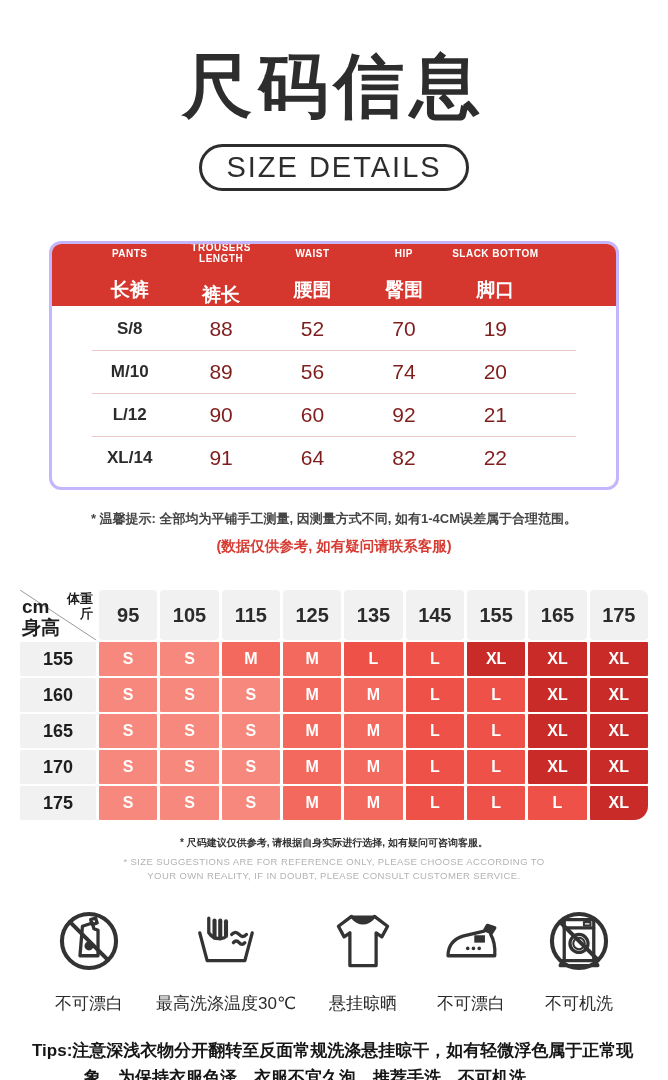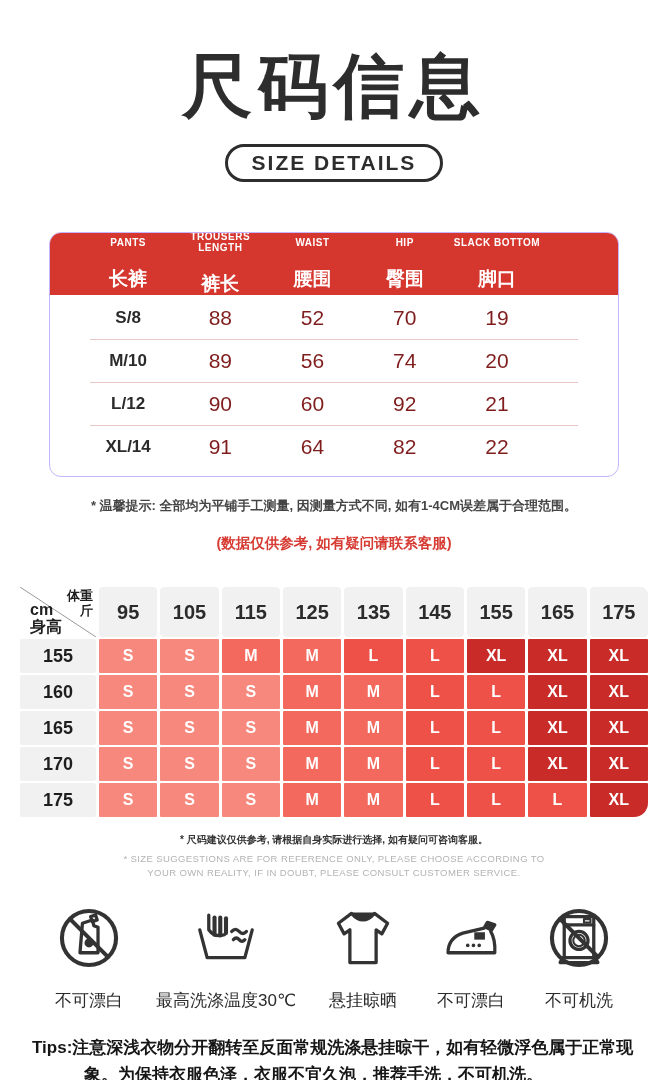--- a/index.html
+++ b/index.html
@@ -9,54 +9,54 @@
     font-family:"Liberation Sans","DejaVu Sans",sans-serif; color:#2d2d2d;
   }
   
   .title-cn {
     margin-top:40px; text-align:center;
     font-size:70px; font-weight:900; letter-spacing:6px; color:#2d2d2d;
   }
   .pill-wrap { text-align:center; margin-top:10px; }
   .pill {
     display:inline-block; border:3px solid #2d2d2d; border-radius:28px;
-    padding:4px 24px; font-size:21px; font-weight:700; letter-spacing:2px; color:#2d2d2d;
+    padding:4px 24px; font-size:29px; font-weight:400; letter-spacing:2px; color:#2d2d2d;
   }
   
   .card {
     width:570px; margin:50px auto 0;
-    border:1px solid #c4b5fd; border-radius:12px; overflow:hidden; background:#fff;
+    border:3px solid #c4b5fd; border-radius:12px; overflow:hidden; background:#fff;
   }
   .card-head {
     background:#d5372f; height:62px; display:flex; align-items:center;
     padding-left:32px; padding-right:75px; color:#fff;
   }
   .hcol { flex:1; text-align:center; }
   .hcol .en { font-size:10px; letter-spacing:.5px; font-weight:600; }
   .hcol .cn { font-size:19px; font-weight:700; margin-top:18px; }
   .card-body { padding:2px 0 8px; }
   .prow {
     display:flex; align-items:center; height:42px;
     padding-left:32px; padding-right:75px;
   }
   .prow .cell { flex:1; text-align:center; font-size:21px; color:#7f1d1d; }
   .prow .cell.size { color:#2b2b2b; font-weight:700; font-size:17px; }
   .sep { border-top:1px solid #e7c8c5; margin:0 40px; }
   
   .note1 { margin-top:20px; text-align:center; font-size:13px; font-weight:700; color:#454545; }
-  .note2 { margin-top:19px; text-align:center; font-size:14.5px; font-weight:700; color:#d63c33; }
+  .note2 { margin-top:9px; text-align:center; font-size:14.5px; font-weight:700; color:#d63c33; }
   
   .matrix {
     width:628px; margin:34px auto 0;
     display:grid; grid-template-columns:76px repeat(9,1fr); gap:2px 3px;
   }
   .m-corner { position:relative; height:50px; background:#fff; }
   .m-corner svg { position:absolute; inset:0; width:100%; height:100%; }
   .c-tr { position:absolute; top:2px; right:3px; text-align:right; font-size:13px; font-weight:700; line-height:1.15; color:#1f1f1f; }
-  .c-bl { position:absolute; bottom:1px; left:10px; text-align:left; font-size:16px; font-weight:700; line-height:1.1; color:#1f1f1f; }
+  .c-bl { position:absolute; bottom:1px; left:2px; text-align:left; font-size:19px; font-weight:700; line-height:1.1; color:#1f1f1f; }
   .m-head {
     height:50px; background:#f1f1f2; border-radius:4px;
     display:flex; align-items:center; justify-content:center;
     font-size:20px; font-weight:600; color:#2b2b2b;
   }
   .m-height {
     height:34px; background:#f1f1f2; border-radius:2px;
     display:flex; align-items:center; justify-content:center;
     font-size:18px; font-weight:600; color:#1e1e1e;
   }

